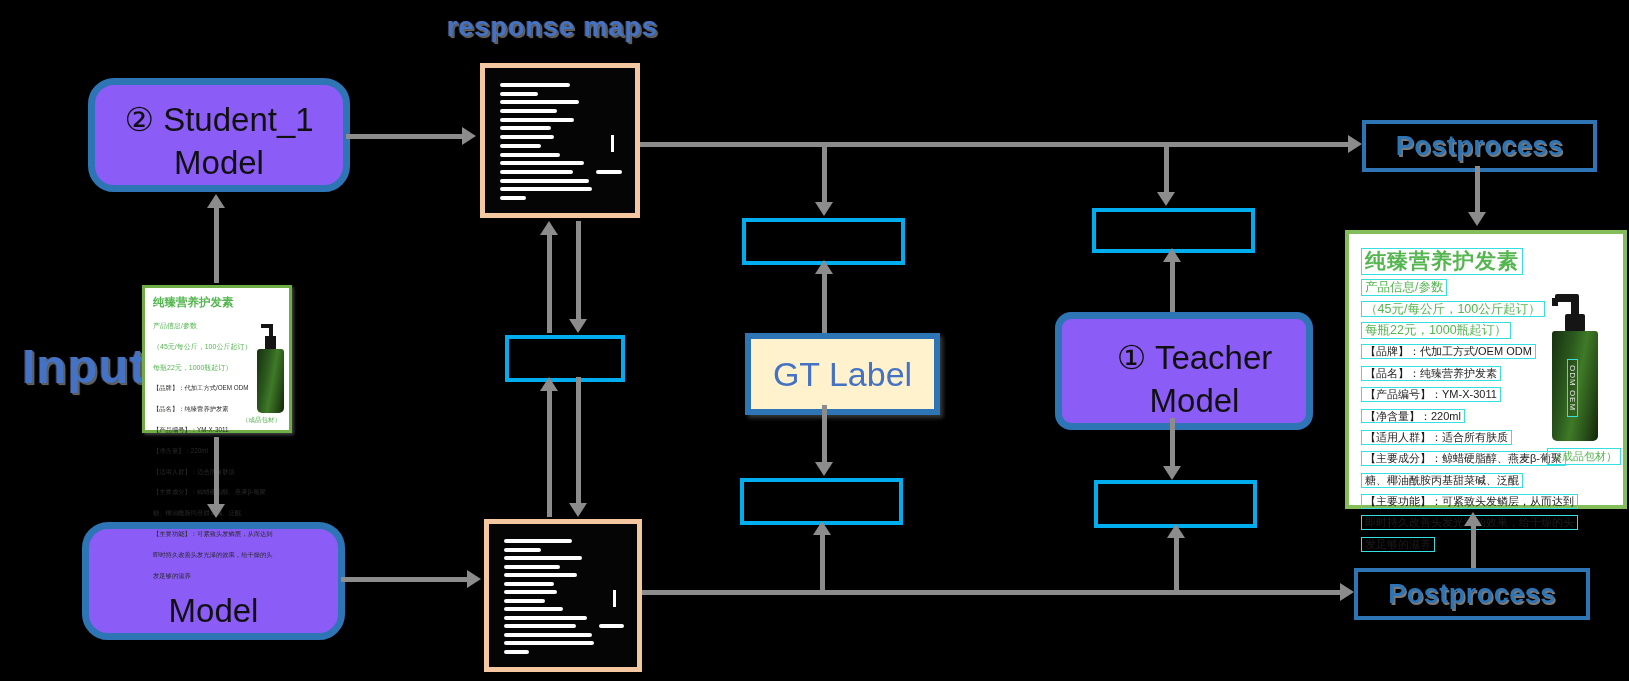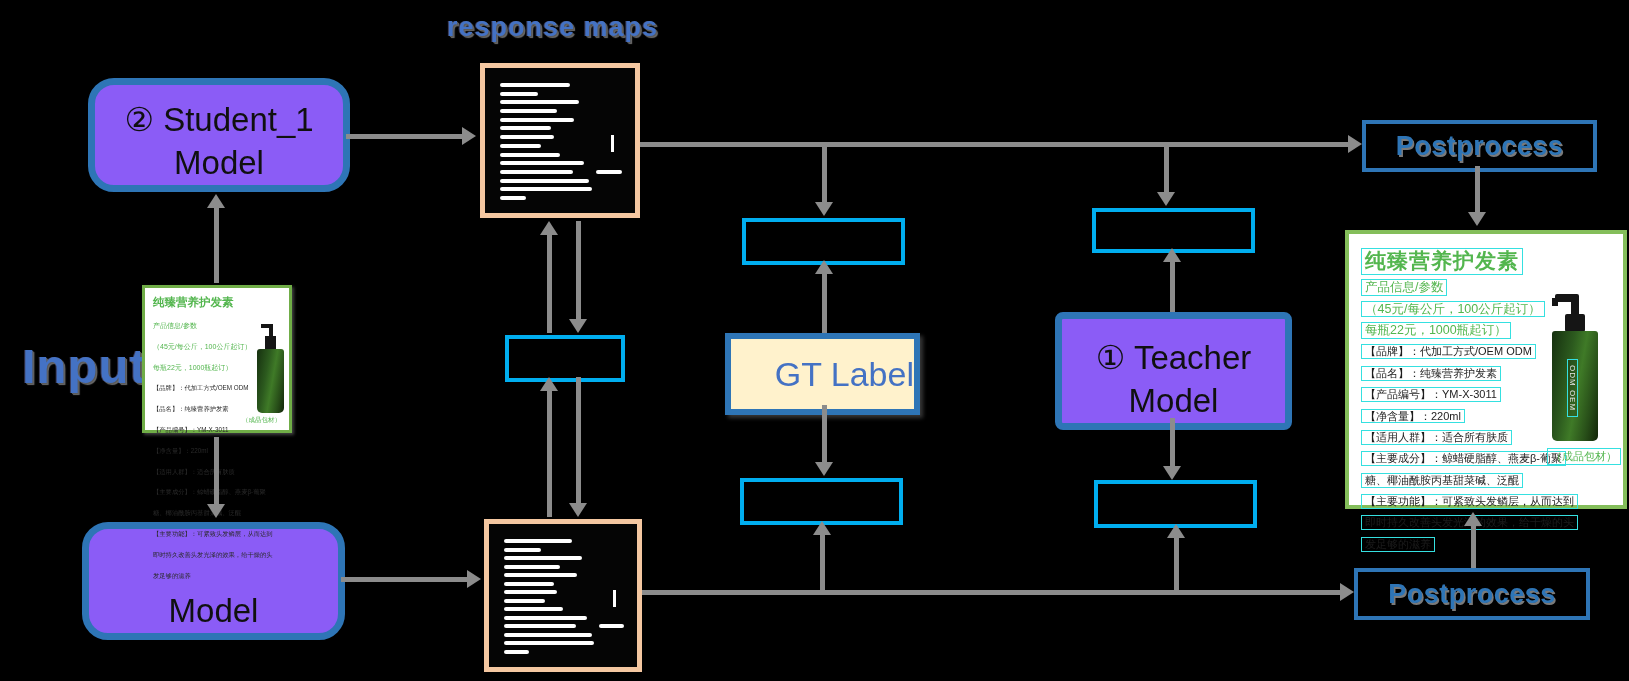--- a/index.html
+++ b/index.html
@@ -74,26 +74,26 @@
 <div class="abs fancy" style="left:447px;top:12px;font-size:27px;">response maps</div>
 <div class="abs fancy" style="left:22px;top:338px;font-size:49px;">Inputs</div>
 
 <div class="abs model" style="left:88px;top:78px;width:248px;height:100px;">
   <span>② Student_1</span>
   <span>Model</span>
 </div>
 <div class="abs model" style="left:82px;top:522px;width:249px;height:104px;">
   <span>Model</span>
 </div>
-<div class="abs model" style="left:1055px;top:312px;width:223px;height:104px;border-radius:8px;">
+<div class="abs model" style="left:1055px;top:312px;width:223px;height:104px;border-radius:16px;padding-left:21px;">
   <span>① Teacher</span>
   <span>Model</span>
 </div>
 
-<div class="abs gtbox" style="left:725px;top:333px;width:183px;height:70px;justify-content:flex-end;">
+<div class="abs gtbox" style="left:745px;top:333px;width:183px;height:70px;">
   <span>GT Label</span>
 </div>
 
 <div class="abs bluebox" style="left:505px;top:335px;width:112px;height:39px;"></div>
 <div class="abs bluebox" style="left:742px;top:218px;width:155px;height:39px;"></div>
 <div class="abs bluebox" style="left:1092px;top:208px;width:155px;height:37px;"></div>
 <div class="abs bluebox" style="left:740px;top:478px;width:155px;height:39px;"></div>
 <div class="abs bluebox" style="left:1094px;top:480px;width:155px;height:40px;"></div>
 
 <div class="abs post" style="left:1362px;top:120px;width:227px;height:44px;">

